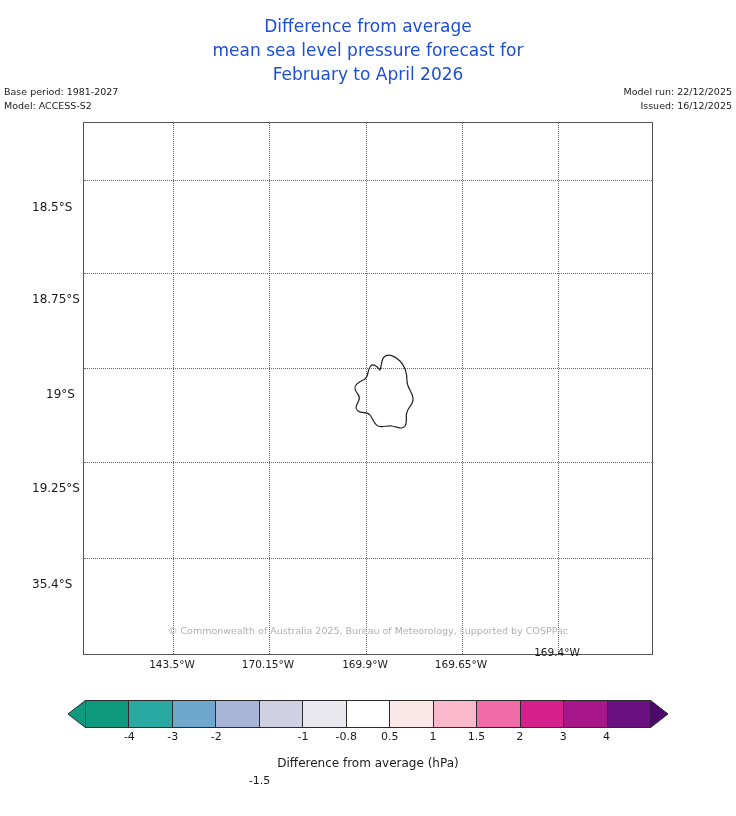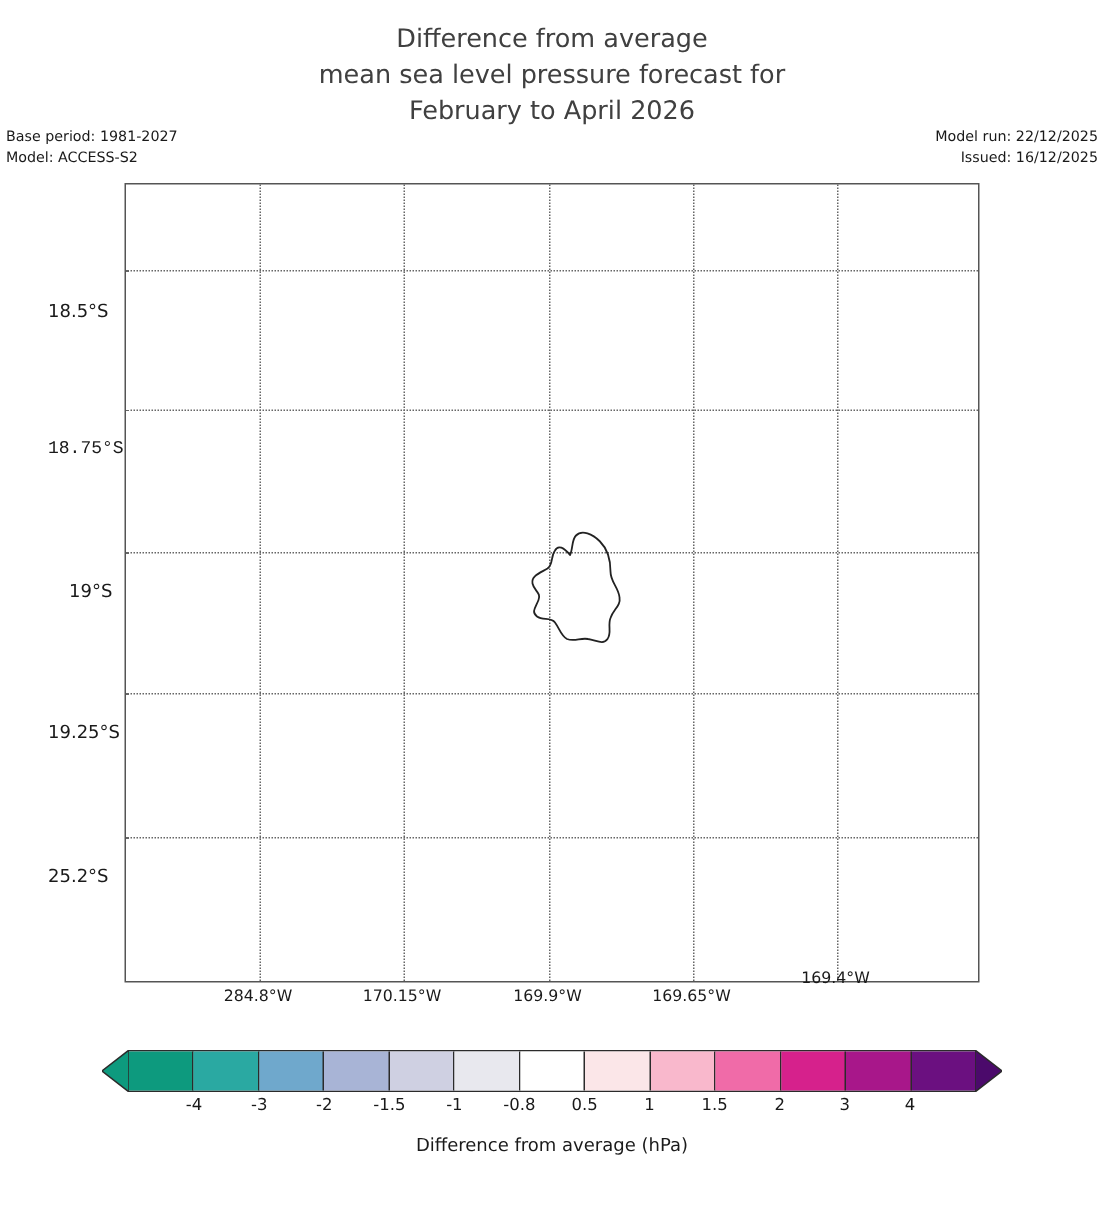--- a/index.html
+++ b/index.html
@@ -22,21 +22,21 @@
   }
   
   .title-block {
     position: absolute;
     top: 14px;
     left: 0;
     width: 736px;
     text-align: center;
     font-size: 17px;
     line-height: 24px;
-    color: #404040;
+    color: #1d4ed8;
   }
   .title-line { display: block; }
 
   
   .meta {
     position: absolute;
     font-size: 9.5px;
     line-height: 14px;
     color: #1a1a1a;
   }
@@ -175,24 +175,24 @@
     <div>Base period: 1981-2027</div>
     <div>Model: ACCESS-S2</div>
   </div>
 
   <div class="meta meta-right">
     <div>Model run: 22/12/2025</div>
     <div>Issued: 16/12/2025</div>
   </div>
 
   <div class="ytick-inner" style="left:32px; top:180px;">18.5°S</div>
-  <div class="ytick-inner" style="left:32px; top:272px;font-family:Liberation Mono, monospace;">18.75°S</div>
+  <div class="ytick-inner" style="left:32px; top:272px;">18.75°S</div>
   <div class="ytick-inner" style="left:46px; top:367px;">19°S</div>
   <div class="ytick-inner" style="left:32px; top:461px;">19.25°S</div>
-  <div class="ytick-inner" style="left:32px; top:557px;">25.2°S</div>
+  <div class="ytick-inner" style="left:32px; top:557px;">35.4°S</div>
 
   <div class="map-panel">
 
     <div class="grid-line grid-v" style="left:89px;"></div>
     <div class="grid-line grid-v" style="left:185px;"></div>
     <div class="grid-line grid-v" style="left:282px;"></div>
     <div class="grid-line grid-v" style="left:378px;"></div>
     <div class="grid-line grid-v" style="left:474px;"></div>
 
     <div class="grid-line grid-h" style="top:57px;"></div>
@@ -206,26 +206,27 @@
                C276,259 270,261 271,266 C272,271 277,272 275,277
                C273,282 270,285 274,288 C278,291 283,288 286,292
                C289,296 290,301 294,303 C299,305 303,302 308,303
                C314,304 318,307 321,303 C324,299 321,294 323,289
                C325,283 330,281 329,275 C328,268 323,265 323,258
                C323,250 321,243 316,238 C311,233 304,230 300,234
                C297,237 298,243 296,247 Z" fill="none" stroke="#222222" stroke-width="1.2" stroke-linejoin="round"></path>
     </svg>
   </div>
 
-  <div class="xtick" style="left:172px; top:658px;">284.8°W</div>
+  <div class="xtick" style="left:172px; top:658px;">143.5°W</div>
   <div class="xtick" style="left:268px; top:658px;">170.15°W</div>
   <div class="xtick" style="left:365px; top:658px;">169.9°W</div>
   <div class="xtick" style="left:461px; top:658px;">169.65°W</div>
   <div class="xtick" style="left:557px; top:646px;">169.4°W</div>
 
+  <div class="copyright">© Commonwealth of Australia 2025, Bureau of Meteorology, supported by COSPPac</div>
 
   <div class="cbar-wrap">
     <div class="cbar-row">
       <svg class="cbar-cap" viewBox="0 0 18 28" preserveAspectRatio="none">
         <polygon id="cap-low" points="18,0 18,28 0,14" fill="#0d9a7e" stroke="#2b2b2b" stroke-width="1"></polygon>
       </svg>
       <div class="cbar-cells" id="cbar-cells">
           <div class="cbar-cell" style="background: rgb(13, 154, 126);"></div>
           <div class="cbar-cell" style="background: rgb(42, 169, 162);"></div>
           <div class="cbar-cell" style="background: rgb(111, 168, 204);"></div>
@@ -241,21 +242,21 @@
           <div class="cbar-cell" style="background: rgb(107, 16, 128);"></div>
         </div>
       <svg class="cbar-cap" viewBox="0 0 18 28" preserveAspectRatio="none">
         <polygon id="cap-high" points="0,0 0,28 18,14" fill="#4b0a6b" stroke="#2b2b2b" stroke-width="1"></polygon>
       </svg>
     </div>
     <div class="cbar-ticks" id="cbar-ticks">
         <span class="cbar-tick" style="left: 43.3846px;">-4</span>
         <span class="cbar-tick" style="left: 86.7692px;">-3</span>
         <span class="cbar-tick" style="left: 130.154px;">-2</span>
-        <span class="cbar-tick" style="left: 173.538px;">-1.5</span>
+        <span class="cbar-tick" style="left: 173.538px; margin-top: 44px;">-1.5</span>
         <span class="cbar-tick" style="left: 216.923px;">-1</span>
         <span class="cbar-tick" style="left: 260.308px;">-0.8</span>
         <span class="cbar-tick" style="left: 303.692px; text-align: right;">0.5</span>
         <span class="cbar-tick" style="left: 347.077px;">1</span>
         <span class="cbar-tick" style="left: 390.462px;">1.5</span>
         <span class="cbar-tick" style="left: 433.846px;">2</span>
         <span class="cbar-tick" style="left: 477.231px;">3</span>
         <span class="cbar-tick" style="left: 520.615px;">4</span>
       </div>
   </div>

